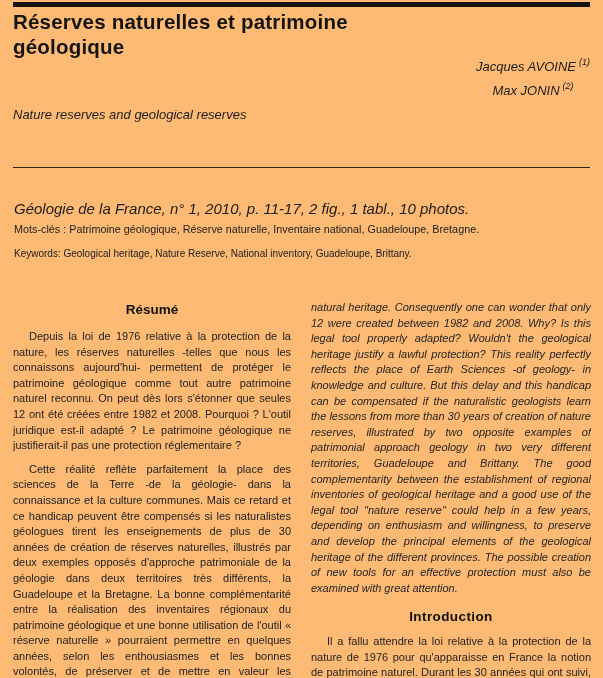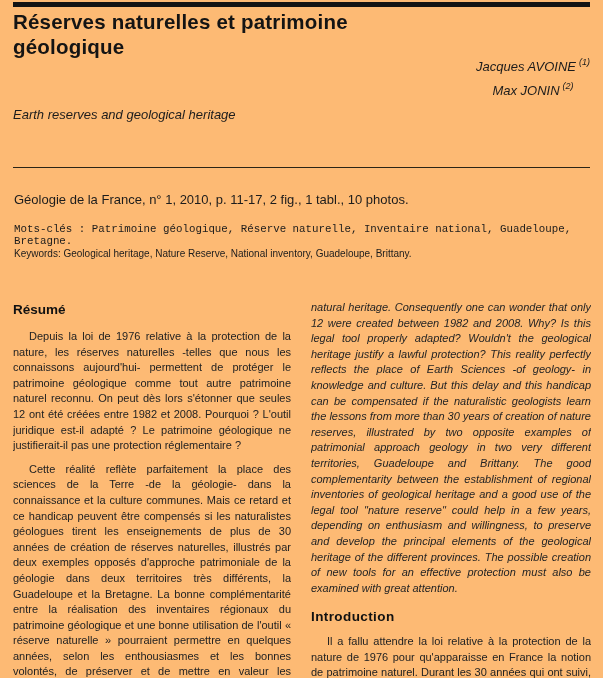--- a/index.html
+++ b/index.html
@@ -29,36 +29,36 @@
   .authors .sup { font-size:9px; vertical-align:6px; margin-left:3px; }
   .subtitle-en {
     position:absolute; left:13px; top:107px;
     font-style:italic; font-size:13px; color:#1c1c1c;
   }
   .rule {
     position:absolute; left:13px; top:167px;
     width:577px; height:1px; background:#2a2416;
   }
   .citation {
-    position:absolute; left:14px; top:192px;
-    font-size:13px; color:#1c1c1c;
+    position:absolute; left:14px; top:200px;
+    font-size:15px; color:#1c1c1c;font-style:italic;
   }
   .motscles {
     position:absolute; left:14px; top:223px;
-    font-size:10.8px; color:#1c1c1c;font-family:Liberation Mono, monospace;
+    font-size:10.8px; color:#1c1c1c;
   }
   .keywords {
     position:absolute; left:14px; top:248px;
     font-size:10px; color:#1c1c1c;
   }
   .col { position:absolute; top:300px; height:378px; overflow:hidden; }
   .col-left  { left:13px;  width:278px; }
   .col-right { left:311px; width:280px; }
   .sec-heading {
-    font-weight:bold; font-size:13.5px;
+    text-align:center; font-weight:bold; font-size:13.5px;
     color:#111; margin:2px 0 12px 0;
   }
   .col-right .sec-heading { margin:13px 0 10px 0; letter-spacing:0.4px; }
   .body-p {
     font-size:11px; line-height:15.6px;
     text-align:justify; text-indent:16px;
     margin:0 0 8px 0; color:#222;
   }
   .abstract-p {
     font-style:italic; text-indent:0;
@@ -72,21 +72,21 @@
 
   <div class="topbar"></div>
 
   <h1 class="title">Réserves naturelles et patrimoine géologique</h1>
 
   <div class="authors">
     <div><span>Jacques AVOINE</span><span class="sup">(1)</span></div>
     <div><span>Max JONIN</span><span class="sup">(2)</span></div>
   </div>
 
-  <div class="subtitle-en">Earth reserves and geological heritage</div>
+  <div class="subtitle-en">Nature reserves and geological reserves</div>
 
   <div class="rule"></div>
 
   <div class="citation">Géologie de la France, n° 1, 2010, p. 11-17, 2 fig., 1 tabl., 10 photos.</div>
   <div class="motscles">Mots-clés : Patrimoine géologique, Réserve naturelle, Inventaire national, Guadeloupe, Bretagne.</div>
   <div class="keywords">Keywords: Geological heritage, Nature Reserve, National inventory, Guadeloupe, Brittany.</div>
 
   <div class="col col-left">
     <div class="sec-heading">Résumé</div>
     <p class="body-p">Depuis la loi de 1976 relative à la protection de la nature, les réserves naturelles -telles que nous les connaissons aujourd'hui- permettent de protéger le patrimoine géologique comme tout autre patrimoine naturel reconnu. On peut dès lors s'étonner que seules 12 ont été créées entre 1982 et 2008. Pourquoi ? L'outil juridique est-il adapté ? Le patrimoine géologique ne justifierait-il pas une protection réglementaire ?</p>

